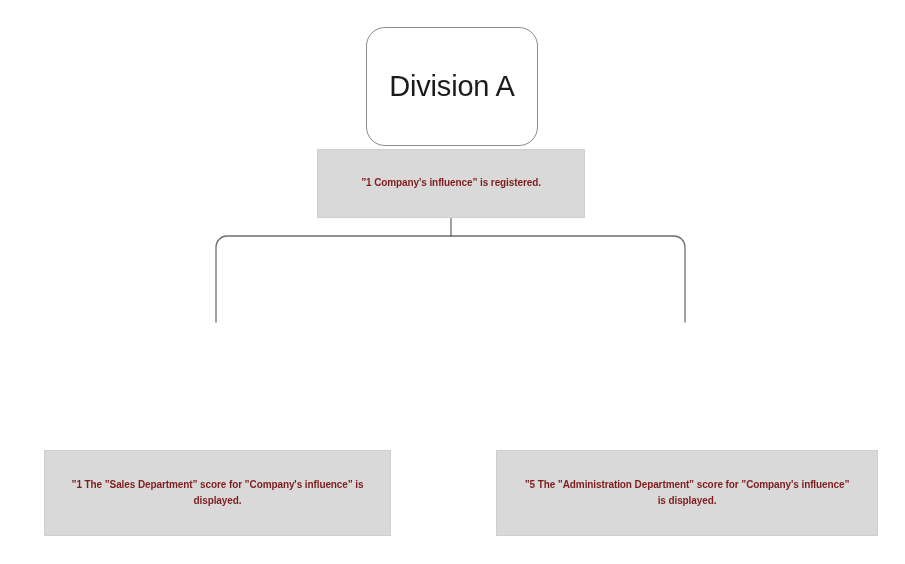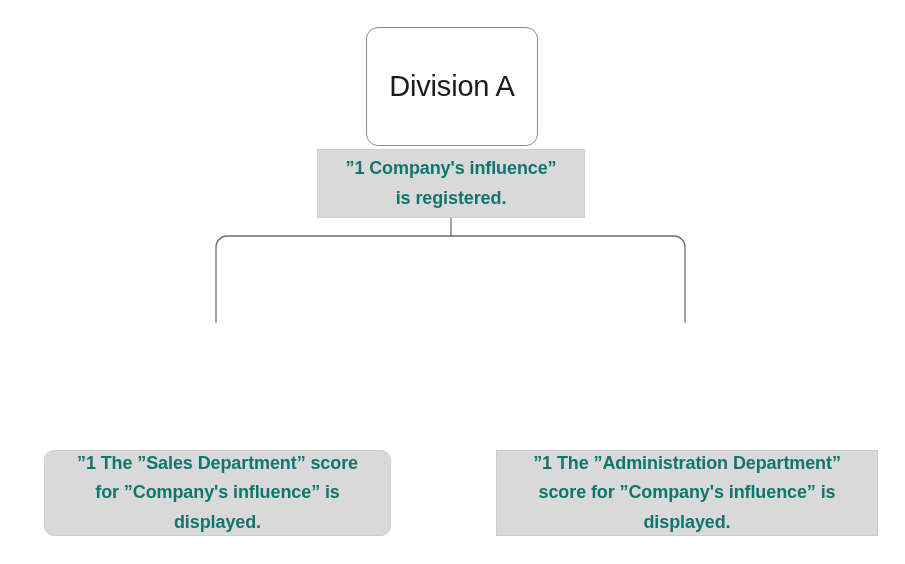--- a/index.html
+++ b/index.html
@@ -27,21 +27,21 @@
     width: 905px;
     height: 564px;
     pointer-events: none;
   }
   
   .node-card {
     position: absolute;
     box-sizing: border-box;
     background: #ffffff;
     border: 1.3px solid #8c8c8c;
-    border-radius: 12px;
+    border-radius: 19px;
     display: flex;
     align-items: center;
     justify-content: center;
     text-align: center;
     z-index: 2;
   }
   .node-title {
     font-size: 29px;
     font-weight: 400;
     color: #1b1b1b;
@@ -56,34 +56,34 @@
     box-sizing: border-box;
     background: #d9d9d9;
     border: 1px solid #cfcfcf;
     display: flex;
     align-items: center;
     justify-content: center;
     text-align: center;
     z-index: 3;
   }
   .note-text {
-    font-size: 18px;
+    font-size: 10px;
     font-weight: 700;
-    color: #0f766e;
+    color: #7f1d1d;
     line-height: 1.62;
     letter-spacing: -0.1px;
     padding: 0 25px;
   }
 
   
   #node-root        { left: 366px; top: 27px;  width: 172px; height: 119px; }
   #note-root        { left: 317px; top: 149px; width: 268px; height: 69px;  }
 
   #node-sales       { left: 66px;  top: 322px; width: 298px; height: 126px; }
-  #note-sales       { left: 44px;  top: 450px; width: 347px; height: 86px; border-radius: 10px;  }
+  #note-sales       { left: 44px;  top: 450px; width: 347px; height: 86px;  }
 
   #node-admin       { left: 536px; top: 322px; width: 303px; height: 126px; }
   #note-admin       { left: 496px; top: 450px; width: 382px; height: 86px;  }
 
   #node-admin .node-title { line-height: 1.47; }
 </style>
 </head>
 <body>
 
 <div id="diagram-canvas">
@@ -106,16 +106,16 @@
     <div class="note-text">”1 Company's influence” is registered.</div>
   </div>
 
 
   <div class="note-box" id="note-sales">
     <div class="note-text">”1  The ”Sales Department” score for ”Company's influence” is displayed.</div>
   </div>
 
 
   <div class="note-box" id="note-admin">
-    <div class="note-text">”1  The ”Administration Department” score for ”Company's influence” is displayed.</div>
+    <div class="note-text">”5  The ”Administration Department” score for ”Company's influence” is displayed.</div>
   </div>
 
 </div>
 
 </body></html>

